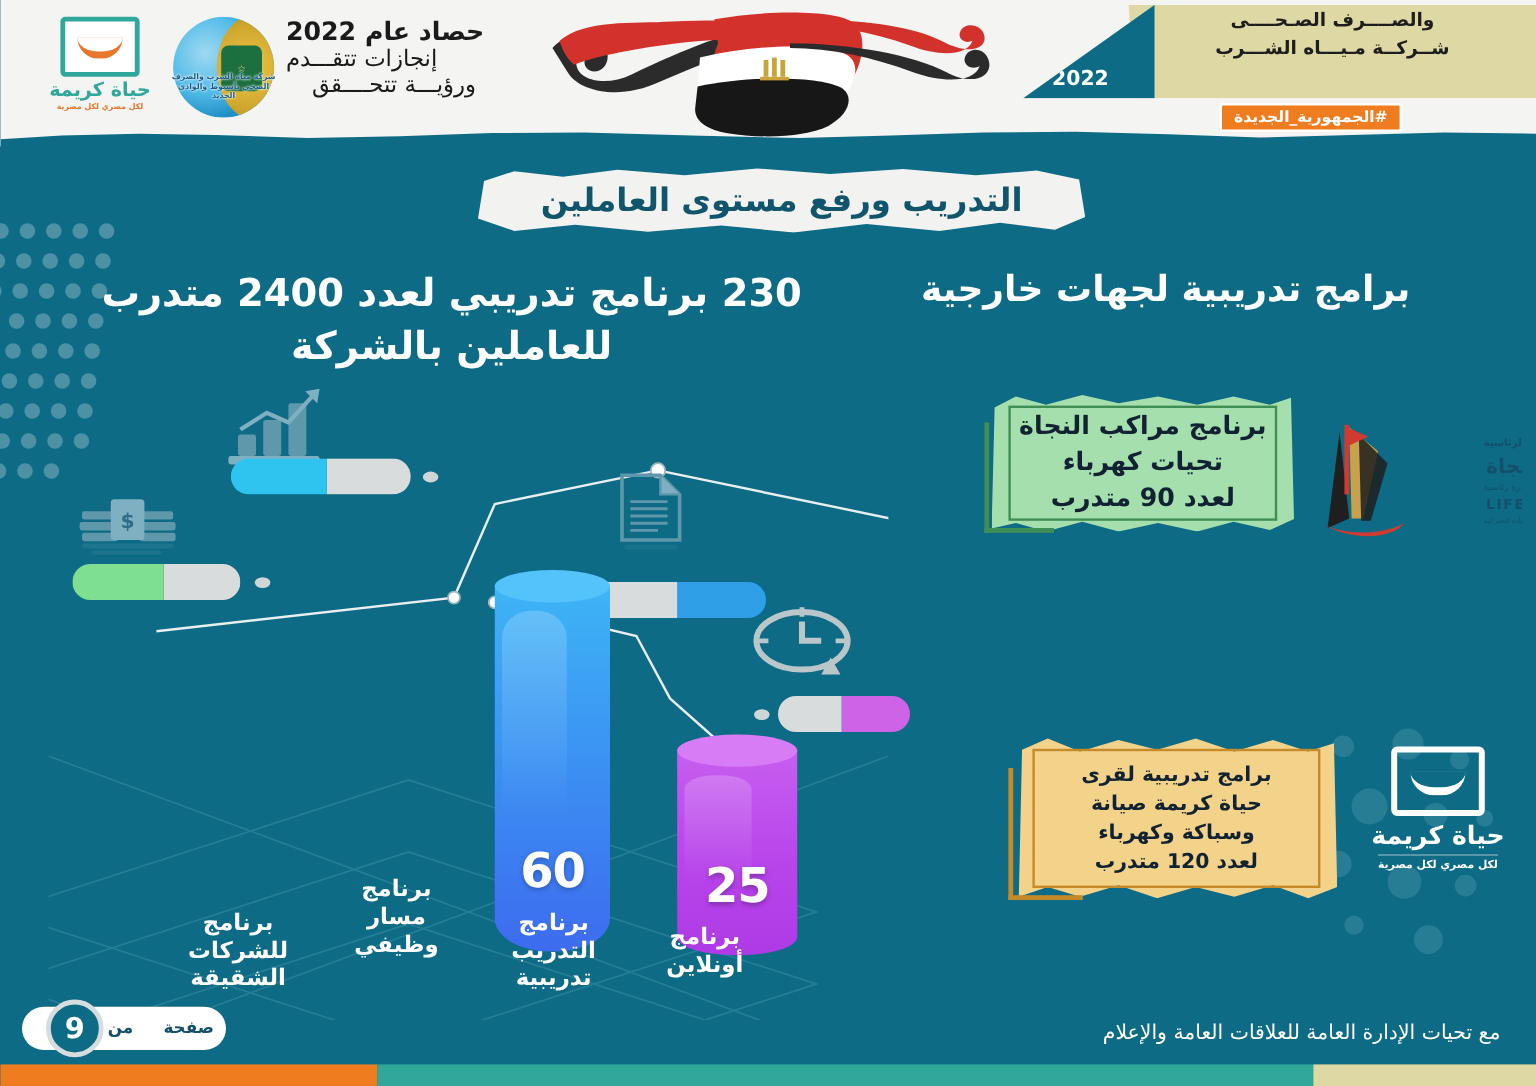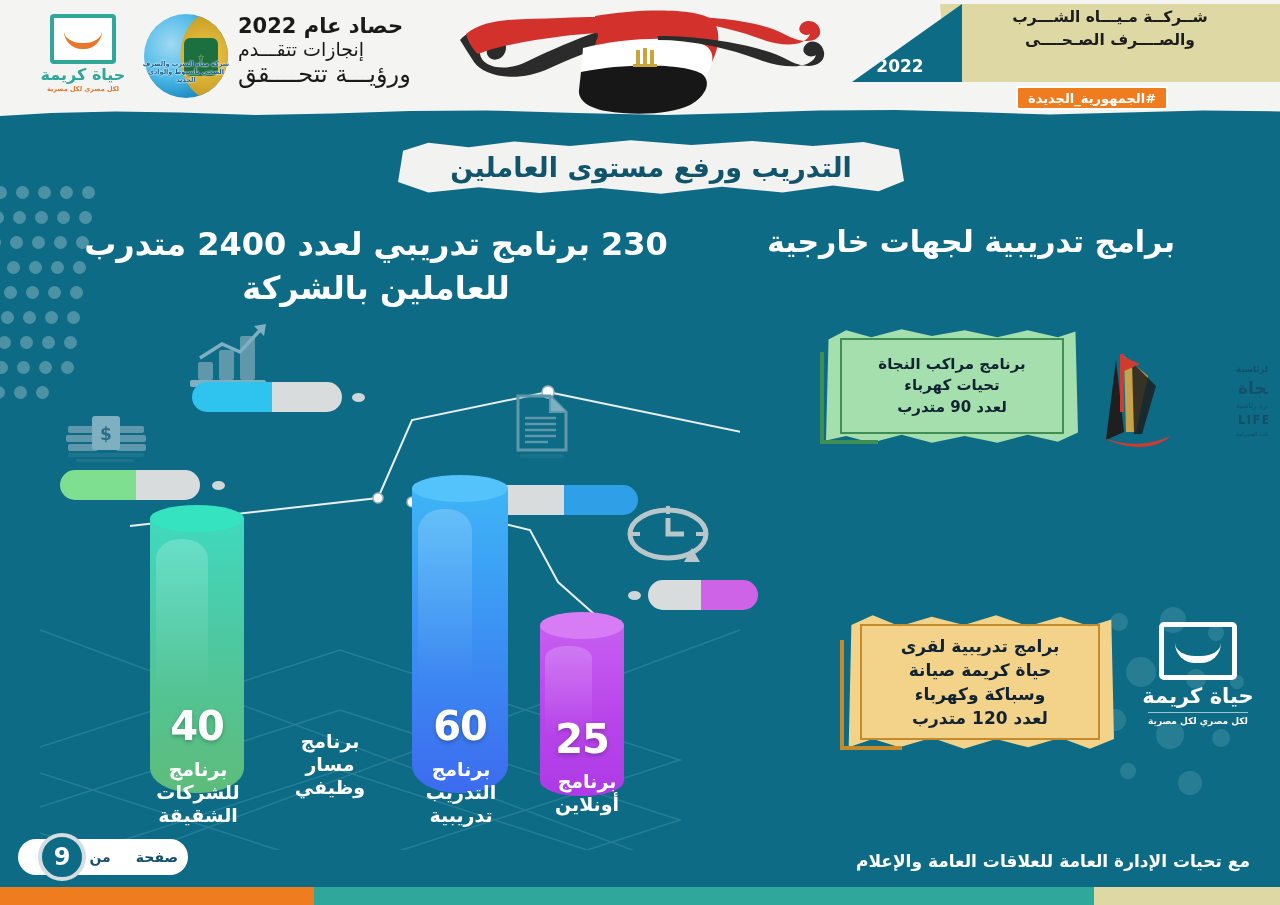--- a/index.html
+++ b/index.html
@@ -63,21 +63,21 @@
     font-size:6.5px; font-weight:bold; color:#1a5f8a; line-height:1.25; z-index:3;
     text-shadow:0 0 2px #fff,0 0 2px #fff;
   }
 
   .header-slogan {
     position:absolute; left:238px; top:14px; width:180px; text-align:left; direction:rtl;
     color:#1a1a1a;
   }
   .hs-l1 { font-size:21px; font-weight:bold; letter-spacing:-0.5px; }
   .hs-l2 { font-size:19px; letter-spacing:2px; }
-  .hs-l3 { font-size:24px; letter-spacing:3px; }
+  .hs-l3 { font-size:19px; letter-spacing:3px;text-align:center; }
 
   
   .flag-wrap { position:absolute; left:440px; top:6px; width:400px; height:110px; }
 
   
   .hdr-right { position:absolute; right:0; top:0; width:420px; height:122px; }
   .hdr-band {
     position:absolute; right:0; top:4px; width:340px; height:78px;
     background:#ded9a4;
     clip-path: polygon(0% 0%, 100% 0%, 100% 100%, 2% 100%);
@@ -198,21 +198,21 @@
     display:flex; align-items:center; justify-content:center; direction:rtl; gap:7px;
     font-size:14px; font-weight:bold; color:#14506b; padding-right:10px; padding-left:38px;
   }
   .pagebadge .circ {
     position:absolute; left:20px; top:-6px; width:48px; height:48px; border-radius:50%;
     background:#0d6b85; border:4px solid #d6dde0;
     display:flex; align-items:center; justify-content:center; color:#fff; font-size:24px; font-weight:bold;
   }
   .footer-credit {
     position:absolute; right:30px; bottom:34px; direction:rtl;
-    color:#fff; font-size:17px; font-weight:bold;
+    color:#fff; font-size:17px; font-weight:normal;
   }
 </style>
 </head>
 <body>
 
 <div id="stage">
 
   <div class="dots" id="dots1">
       <div class="dot" style="left: 0px; top: 0px;"></div>
       <div class="dot" style="left: 22px; top: 0px;"></div>
@@ -308,22 +308,22 @@
         </g>
       </svg>
     </div>
 
     <div class="hdr-right">
       <div class="hdr-band"></div>
       <div class="hdr-tri">
         <span class="hdr-year">2022</span>
       </div>
       <div class="hdr-lines">
+        <div>والصــــرف الصـحــــى</div>
         <div>شــركــة مـيـــاه الشـــرب</div>
-        <div>والصــــرف الصـحــــى</div>
       </div>
       <div class="hdr-hash">#الجمهورية_الجديدة</div>
     </div>
 
     <div class="header-wave"></div>
   </div>
 
   <div class="brush"></div>
   <div class="brush-text">التدريب ورفع مستوى العاملين</div>
 
@@ -436,51 +436,45 @@
         <i style="width:50%; background:#d8dcdc;"></i>
     </div>
     <div class="minidot" style="left:428px; top:166px;"></div>
 
     <div class="capsule" style="left:608px; top:250px; width:110px;">
       <i style="width:52%; background:#cf63e8;"></i>
         <i style="width:48%; background:#d8dcdc;"></i>
     </div>
     <div class="minidot" style="left:588px; top:261px;"></div>
 
-    <div class="bar" style="left:110px; top:175px; width:94px; height:288px;">
-      <div class="body" style="background:linear-gradient(180deg,#3fd9bf 0%,#4ec8a0 45%,#5dbc7a 100%);"></div>
-      <div class="top" style="background:#35e3c0;"></div>
-      <div class="gloss"></div>
-      <div class="val" style="top:198px;">40</div>
-    </div>
     <div class="bar-label" style="left:106px; top:428px; width:104px;">برنامج للشركات الشقيقة</div>
 
     <div class="bar-label" style="left:244px; top:400px; width:92px;">برنامج مسار وظيفي</div>
 
     <div class="bar" style="left:372px; top:145px; width:96px; height:318px;">
       <div class="body" style="background:linear-gradient(180deg,#3eb5f6 0%,#3b8cf2 55%,#3d6bef 100%);"></div>
       <div class="top" style="background:#54c2fb;"></div>
       <div class="gloss"></div>
       <div class="val" style="top:228px;">60</div>
     </div>
     <div class="bar-label" style="left:372px; top:428px; width:98px;">برنامج التدريب تدريبية</div>
 
-    <div class="bar" style="left:500px; top:282px; width:84px; height:184px;">
+    <div class="bar" style="left:524px; top:282px; width:100px; height:184px;">
       <div class="body" style="background:linear-gradient(180deg,#c75ef0 0%,#b845ea 55%,#ae3ae6 100%);"></div>
       <div class="top" style="background:#d87cf5;"></div>
       <div class="gloss"></div>
       <div class="val" style="top:104px;">25</div>
     </div>
     <div class="bar-label" style="left:502px; top:440px; width:90px;">برنامج أونلاين</div>
   </div>
 
   <div class="card card-green" style="left:826px; top:328px; width:252px; height:116px;">
     <div class="brushbg"></div>
     <div class="inner">
-      <div class="txt" style="font-size:15px;">
+      <div class="txt" style="font-size:21px;">
         <div>برنامج مراكب النجاة</div>
         <div>تحيات كهرباء</div>
         <div>لعدد 90 متدرب</div>
       </div>
     </div>
   </div>
   <div class="connector" style="left:820px; top:352px; width:4px; height:92px;"></div>
   <div class="connector" style="left:820px; top:440px; width:58px; height:4px;"></div>
 
   <div class="lsb-logo" style="left:1096px; top:346px; width:172px; height:116px;">

